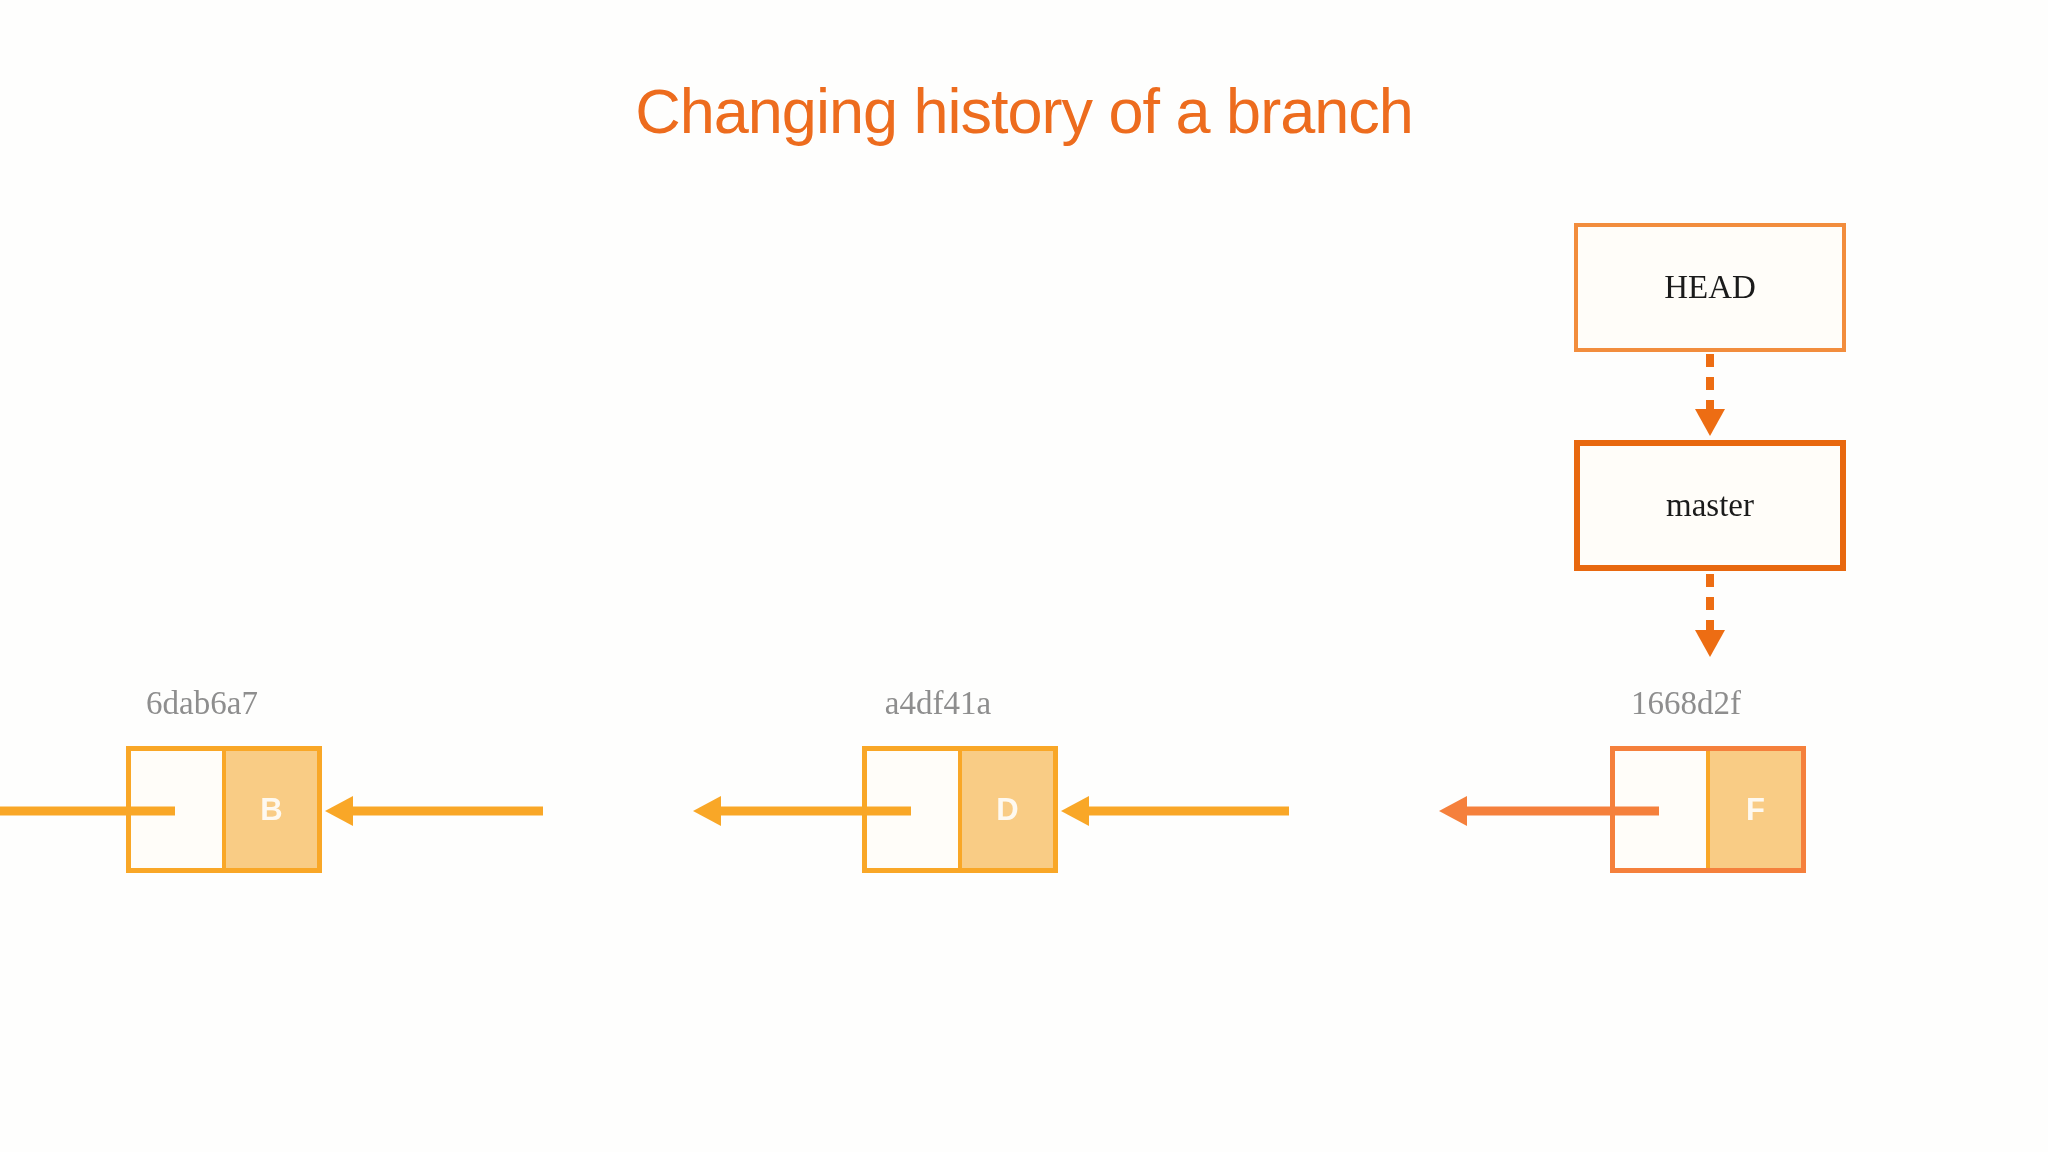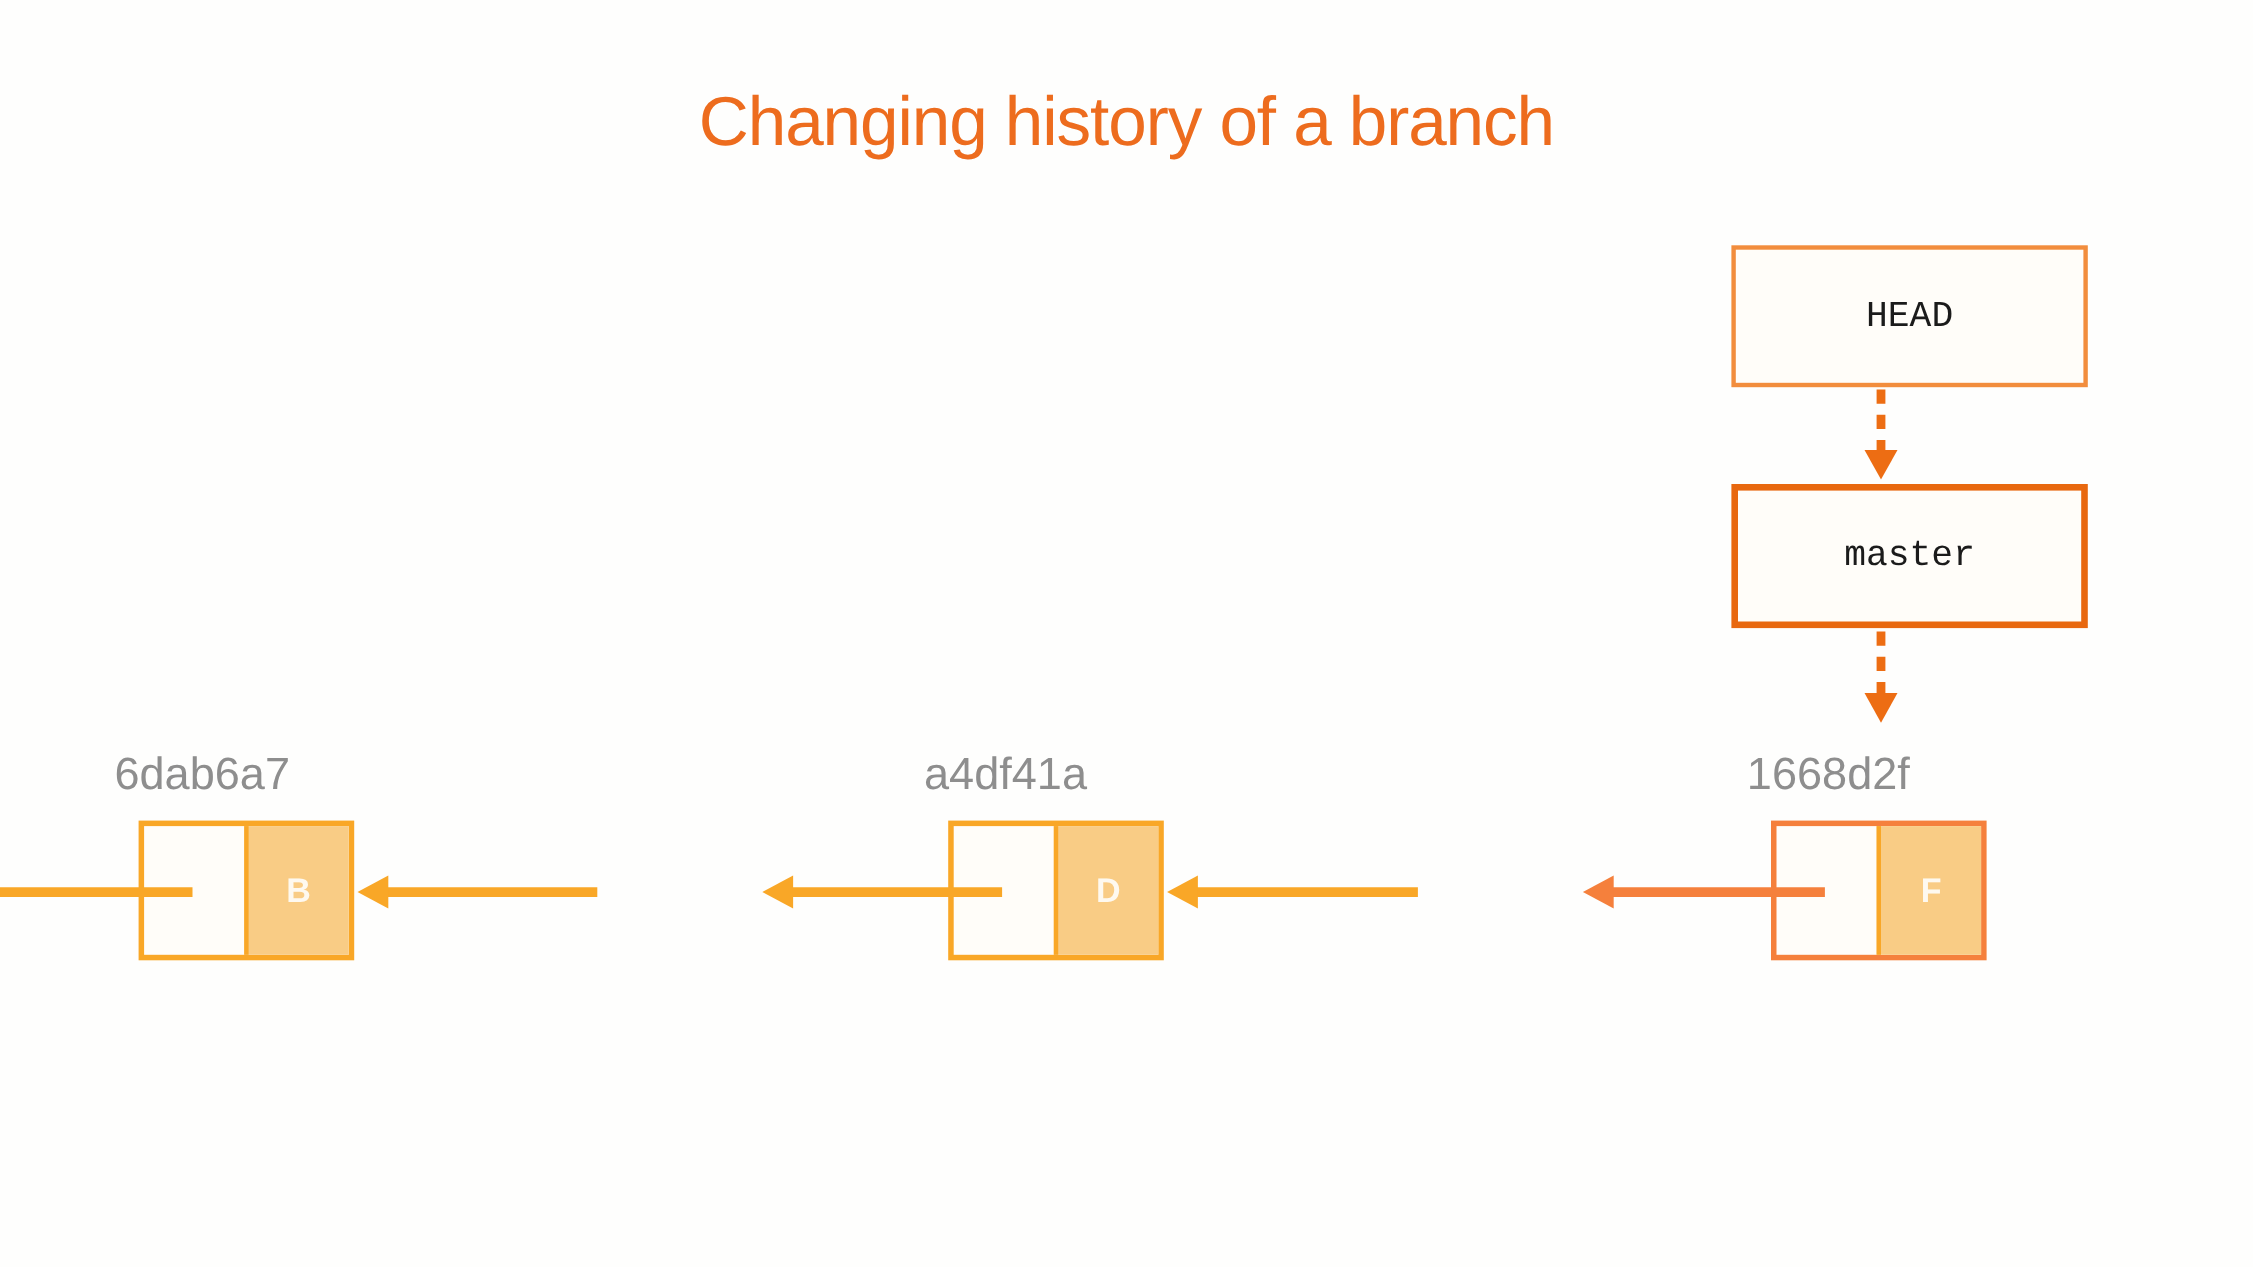--- a/index.html
+++ b/index.html
@@ -21,45 +21,46 @@
     font-weight: 400;
     letter-spacing: -1px;
     color: var(--title, #ED6C1E);
     margin: 0;
   }
 
   
   .ref-box {
     position: absolute;
     left: 1574px;
-    width: 324px;
+    width: 272px;
     box-sizing: border-box;
     background: var(--box-bg, #FFFDF9);
     display: flex;
     align-items: center;
     justify-content: center;
-    font-family: Liberation Mono, monospace;
+    font-family: Liberation Serif, serif;
     font-size: 33px;
     color: var(--ref-text, #1B1B1B);
   }
   .ref-box--head   { top: 223px; height: 129px; border: 4px solid var(--head-border, #F28D3D); }
   .ref-box--master { top: 440px; height: 131px; border: 6px solid var(--master-border, #E8680F); text-align: center; }
 
   
   .commit {
     position: absolute;
     top: 686px;
     width: 196px;
   }
   .commit .hash {
     height: 34px;
     line-height: 34px;
+    text-align: center;
     transform: translateX(-22px);
-    font-family: Liberation Sans, sans-serif;
-    font-size: 41px;
+    font-family: Liberation Serif, serif;
+    font-size: 33px;
     color: var(--hash-text, #8E8E8E);
   }
   .commit .node {
     margin-top: 26px;
     height: 127px;
     box-sizing: border-box;
     border: 5px solid var(--commit-border, #F9A727);
     background: var(--box-bg, #FFFDF9);
     display: flex;
   }

